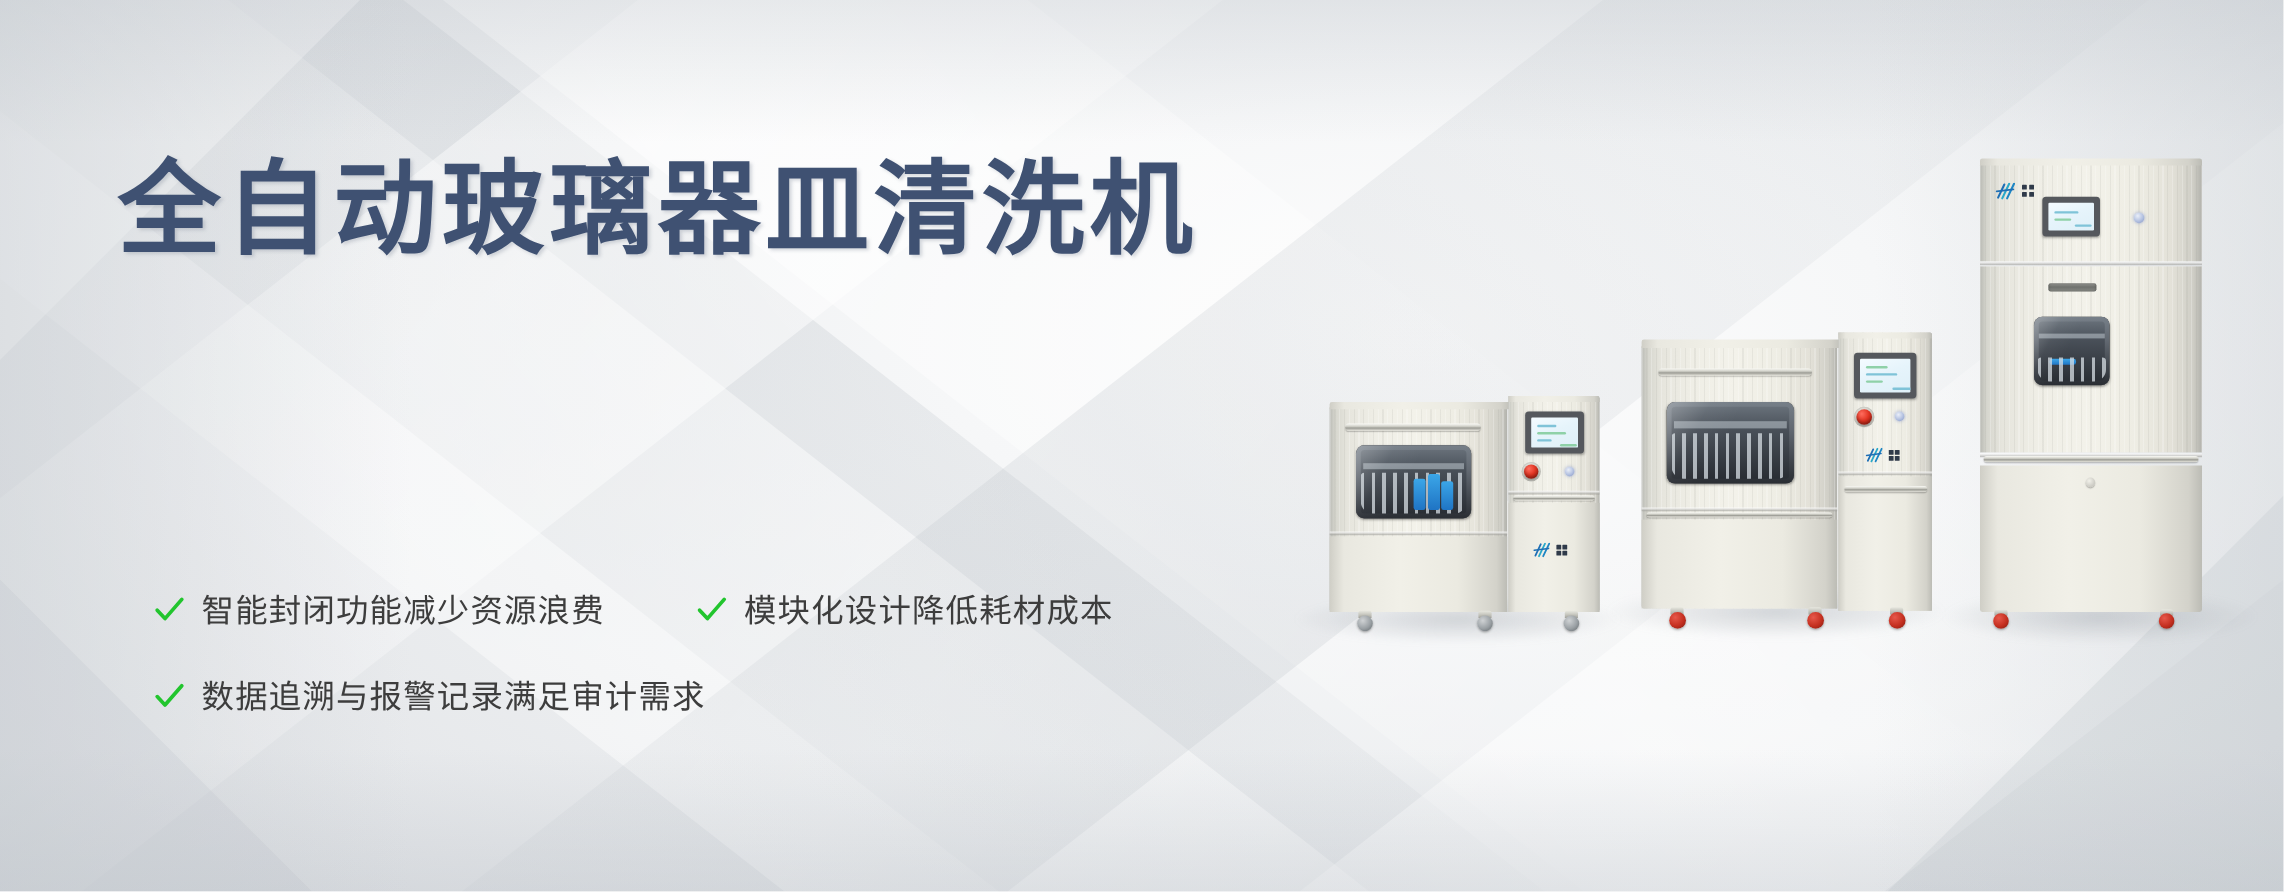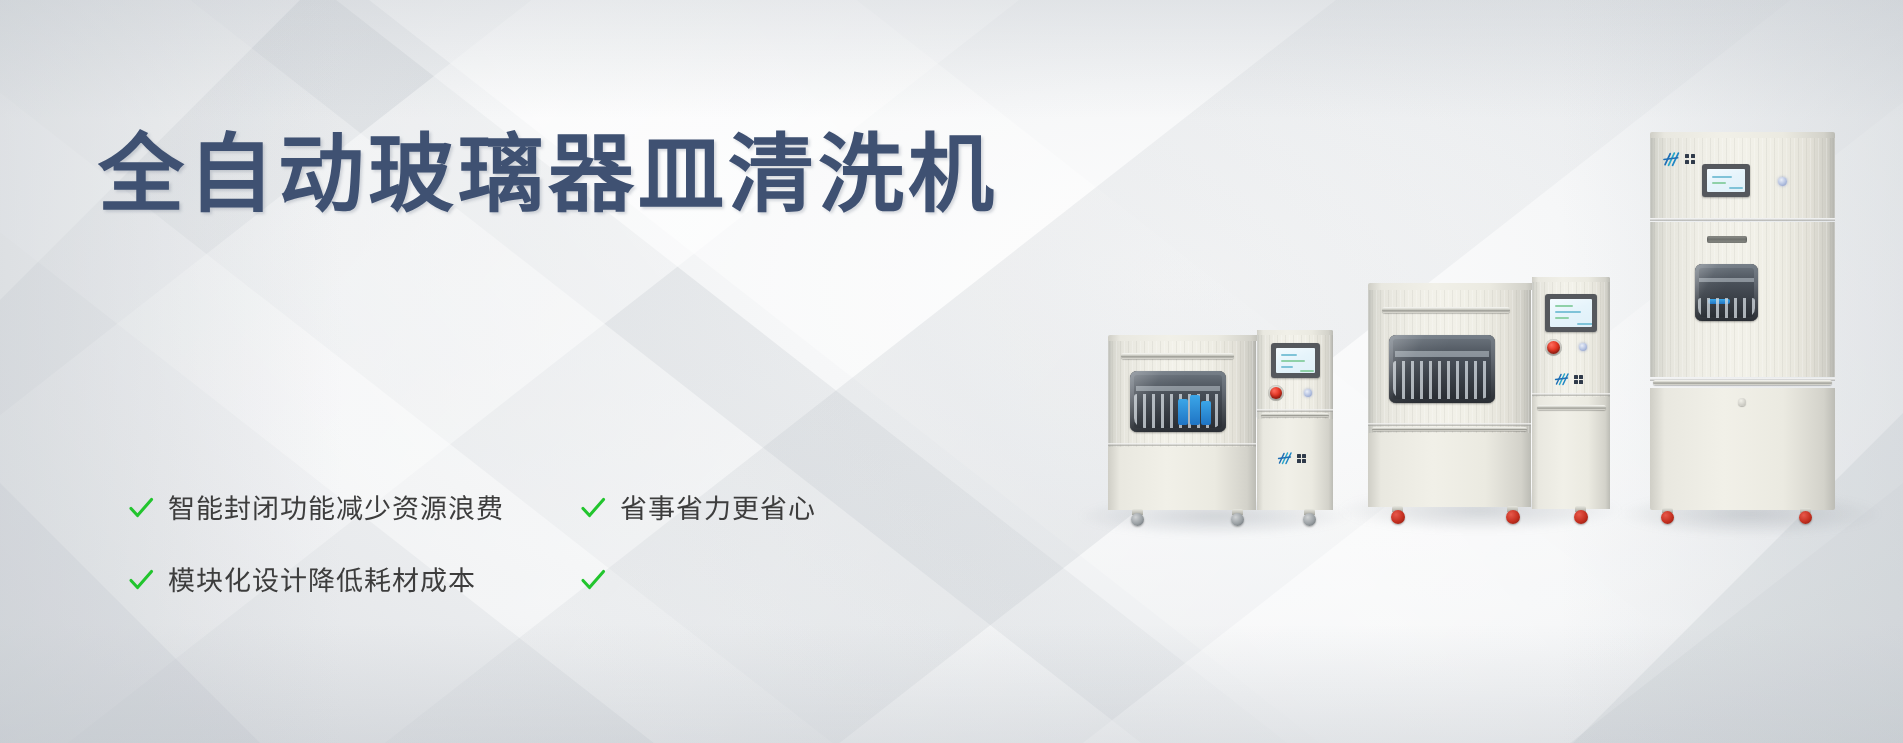--- a/index.html
+++ b/index.html
@@ -261,44 +261,37 @@
 
       <div class="feature">
         <span class="check">
           <svg viewBox="0 0 26 26" width="26" height="26" aria-hidden="true">
             <path d="M3 13.5 L9.5 20.5 L23.5 4.5" fill="none" stroke="#22c52e" stroke-width="3.1" stroke-linecap="round" stroke-linejoin="round"></path>
           </svg>
         </span>
         <span class="feature-text">智能封闭功能减少资源浪费</span>
       </div>
 
+
       <div class="feature">
         <span class="check">
           <svg viewBox="0 0 26 26" width="26" height="26" aria-hidden="true">
             <path d="M3 13.5 L9.5 20.5 L23.5 4.5" fill="none" stroke="#22c52e" stroke-width="3.1" stroke-linecap="round" stroke-linejoin="round"></path>
           </svg>
         </span>
-        <span class="feature-text">省事省力更省心</span>
+        <span class="feature-text">模块化设计降低耗材成本</span>
       </div>
 
       <div class="feature">
         <span class="check">
           <svg viewBox="0 0 26 26" width="26" height="26" aria-hidden="true">
             <path d="M3 13.5 L9.5 20.5 L23.5 4.5" fill="none" stroke="#22c52e" stroke-width="3.1" stroke-linecap="round" stroke-linejoin="round"></path>
           </svg>
         </span>
-        <span class="feature-text">模块化设计降低耗材成本</span>
-      </div>
-
-      <div class="feature">
-        <span class="check">
-          <svg viewBox="0 0 26 26" width="26" height="26" aria-hidden="true">
-            <path d="M3 13.5 L9.5 20.5 L23.5 4.5" fill="none" stroke="#22c52e" stroke-width="3.1" stroke-linecap="round" stroke-linejoin="round"></path>
-          </svg>
-        </span>
+        <span class="feature-text">数据追溯与报警记录满足审计需求</span>
       </div>
 
     </div>
   </div>
 
   <div class="machines">
 
     <div class="shadowpad" style="left:-10px; top:496px; width:270px; height:40px;"></div>
     <div class="shadowpad" style="left:250px; top:488px; width:280px; height:44px;"></div>
     <div class="shadowpad" style="left:530px; top:492px; width:260px; height:44px;"></div>

